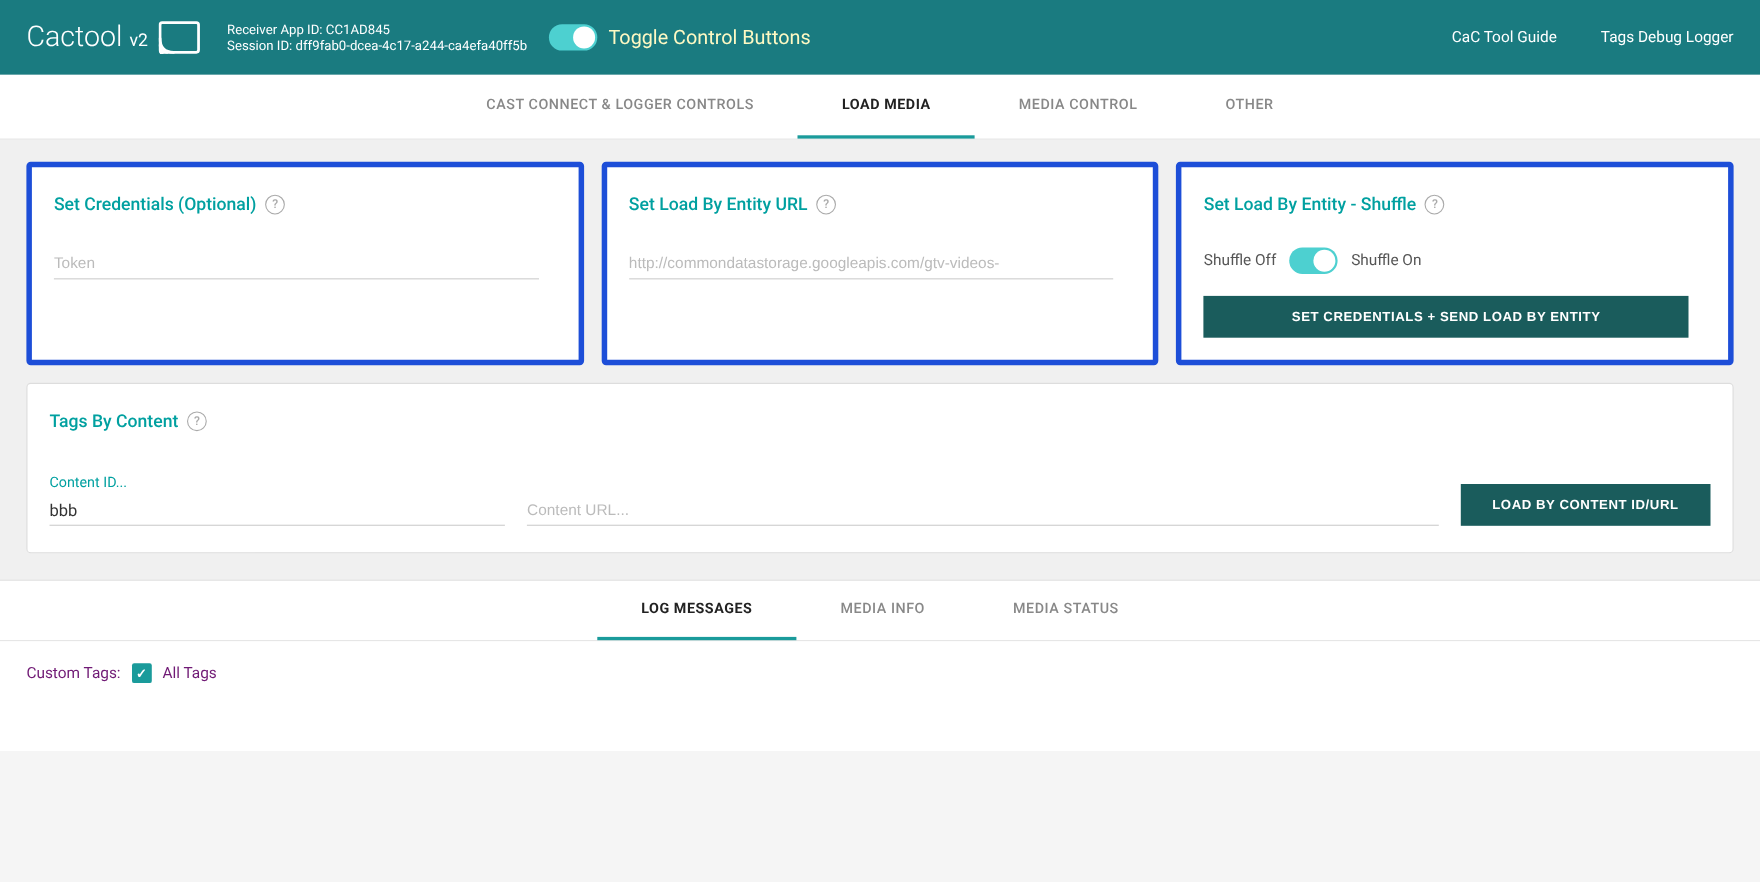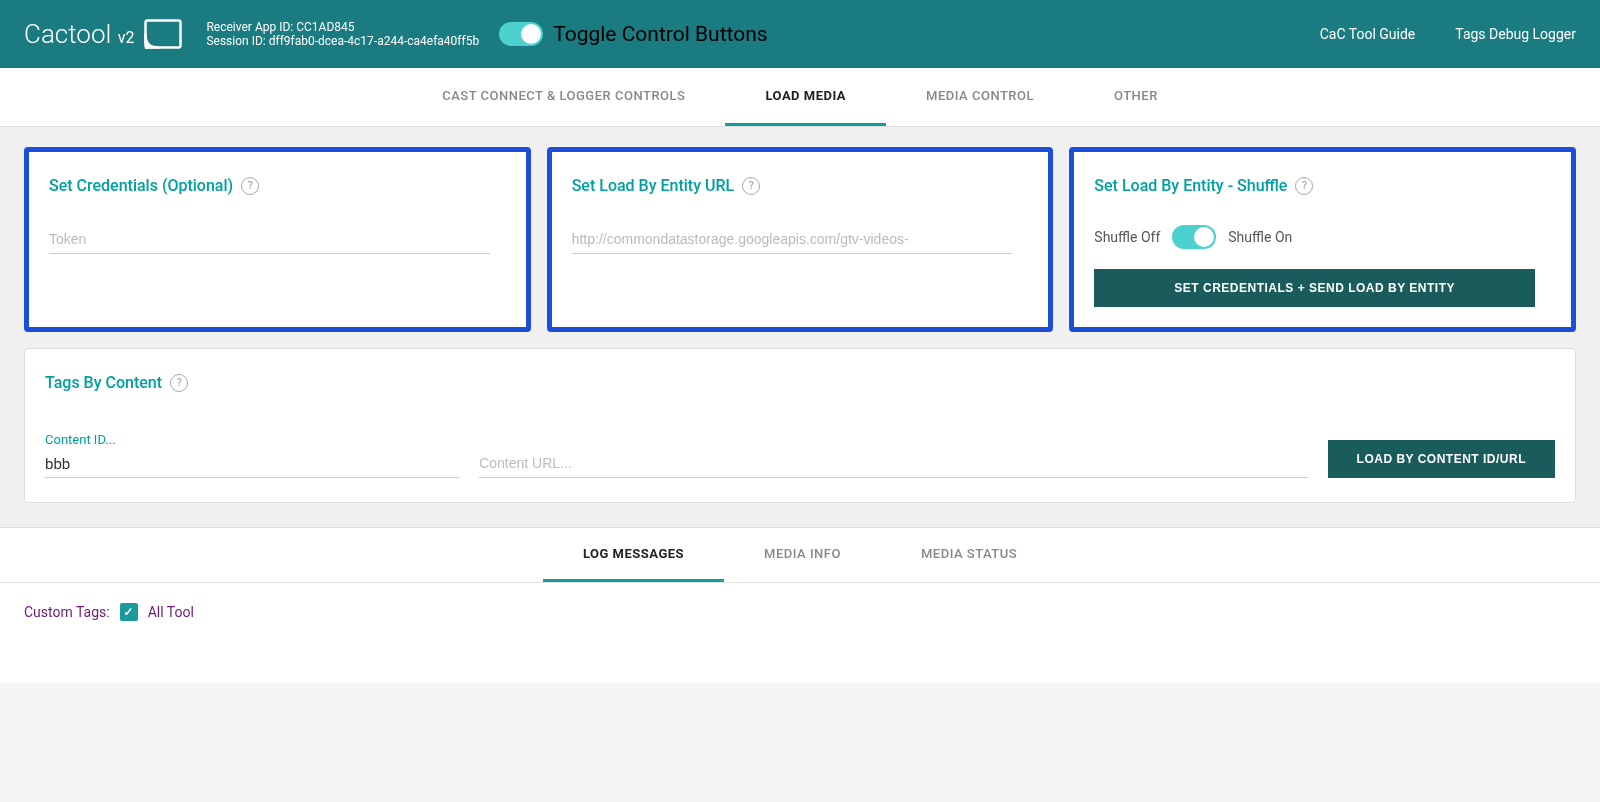--- a/index.html
+++ b/index.html
@@ -30,22 +30,22 @@
       display: flex;
       flex-direction: column;
       font-size: 12px;
       color: white;
       margin-right: 20px;
     }
     .toggle-section {
       display: flex;
       align-items: center;
       gap: 10px;
-      color: #000000;
-      font-size: 21px;
+      color: #fef9c3;
+      font-size: 18px;
     }
     .toggle-switch {
       width: 44px;
       height: 24px;
       background: #4dd0d0;
       border-radius: 12px;
       position: relative;
       cursor: pointer;
     }
     .toggle-switch::after {
@@ -412,16 +412,16 @@
       <span>MEDIA INFO</span>
     </div>
     <div class="bottom-tab">
       <span>MEDIA STATUS</span>
     </div>
   </div>
   <div class="bottom-content">
     <div class="custom-tags-row">
       <span>Custom Tags:</span>
       <div class="checkbox-teal"></div>
-      <span>All Tool</span>
+      <span>All Tags</span>
     </div>
   </div>
 </div>
 
 </body></html>

